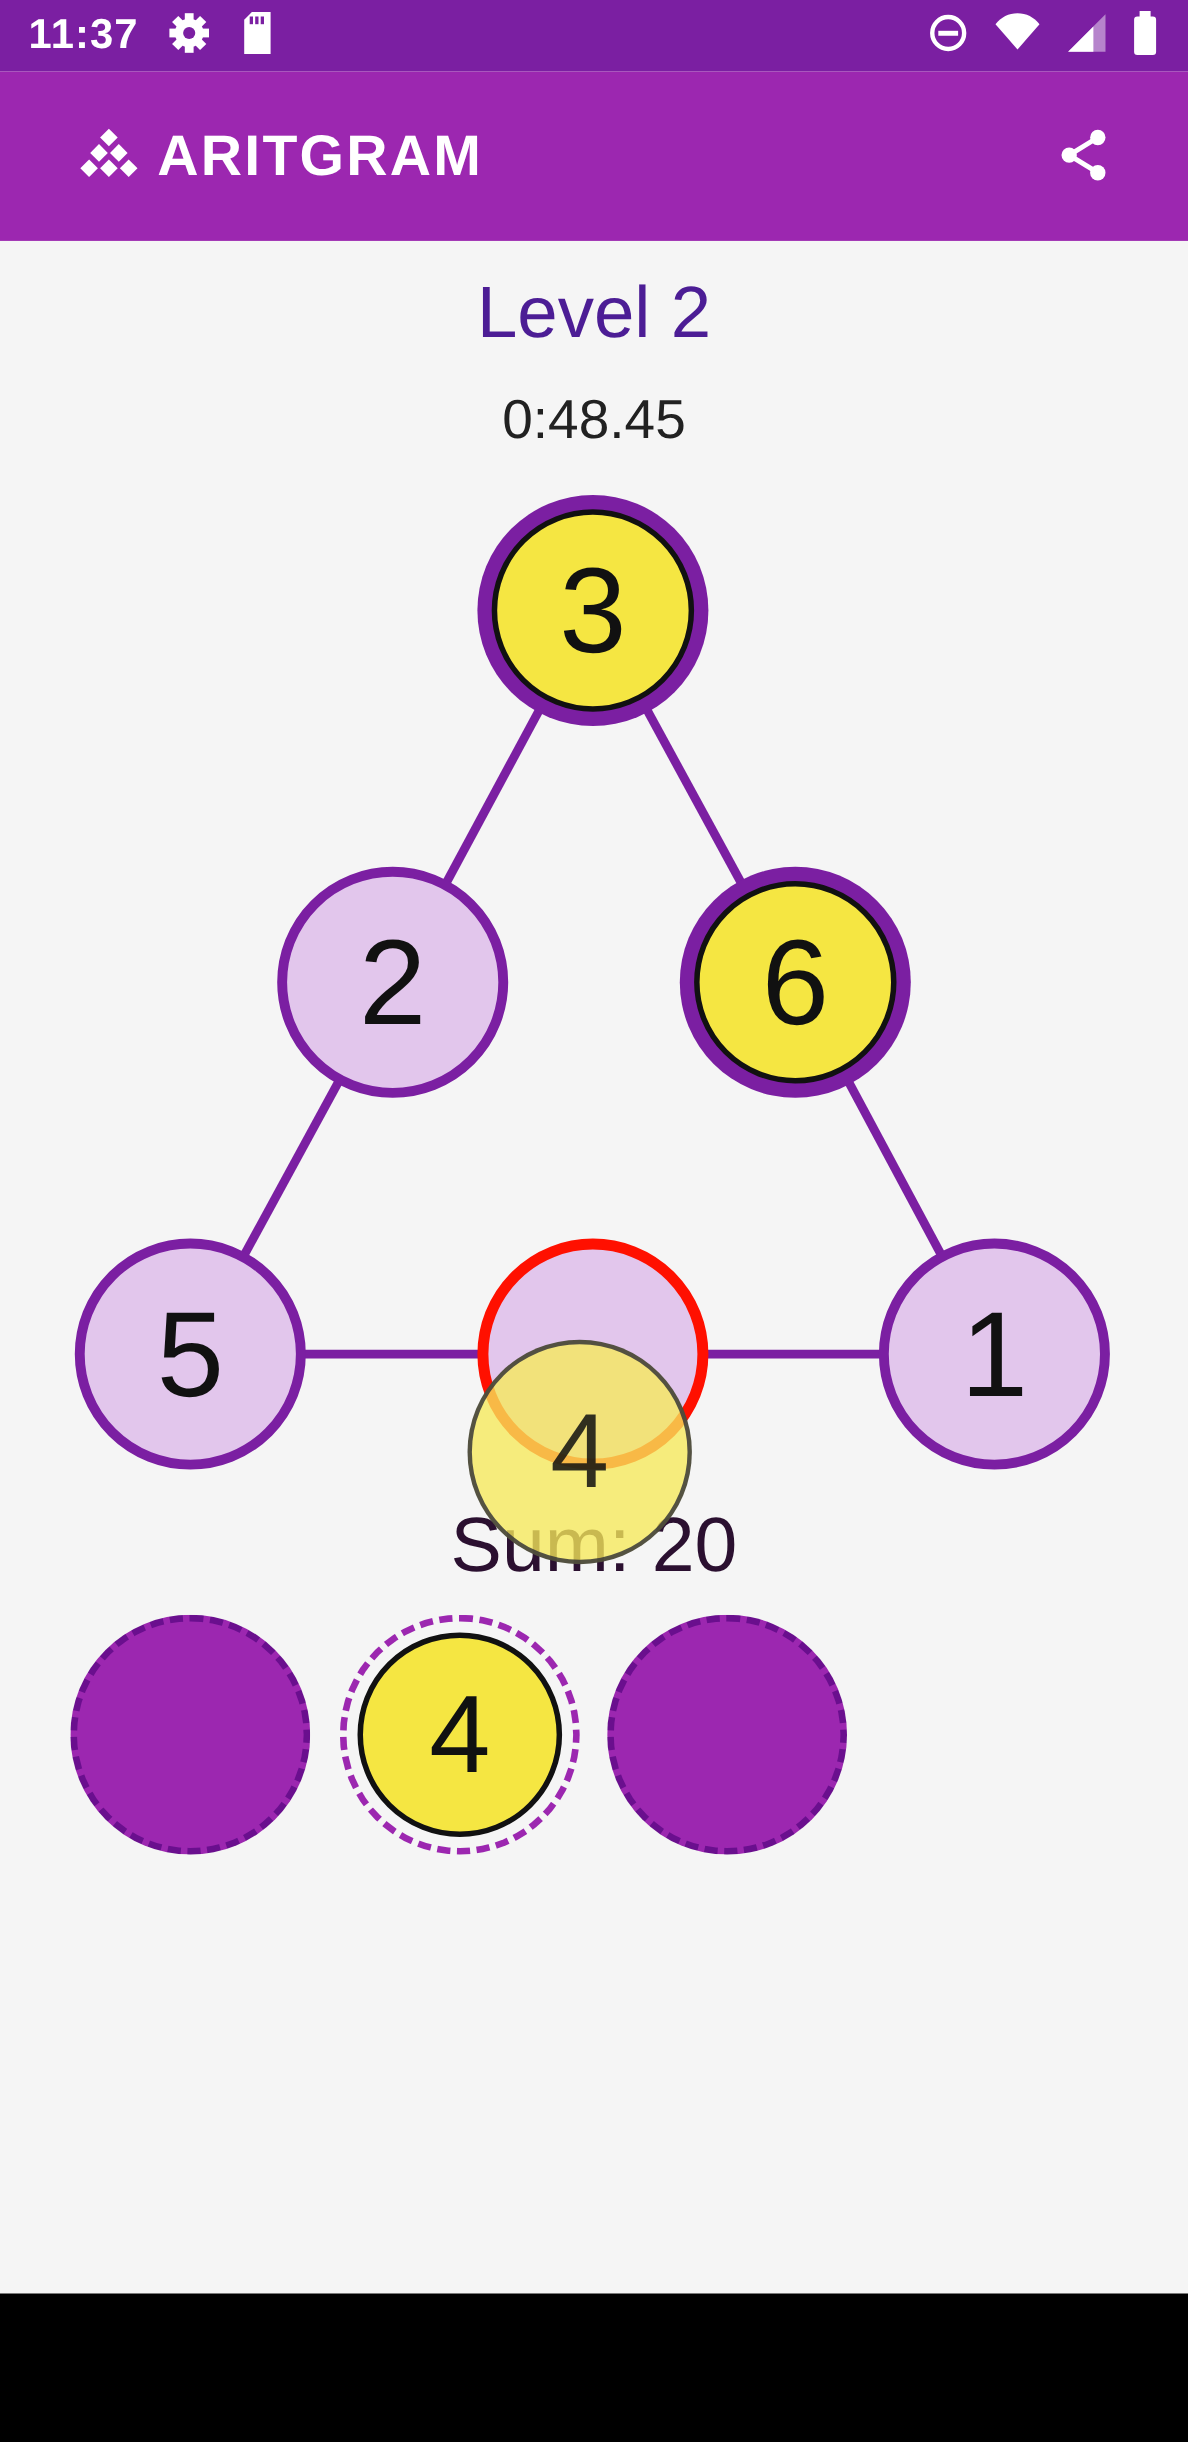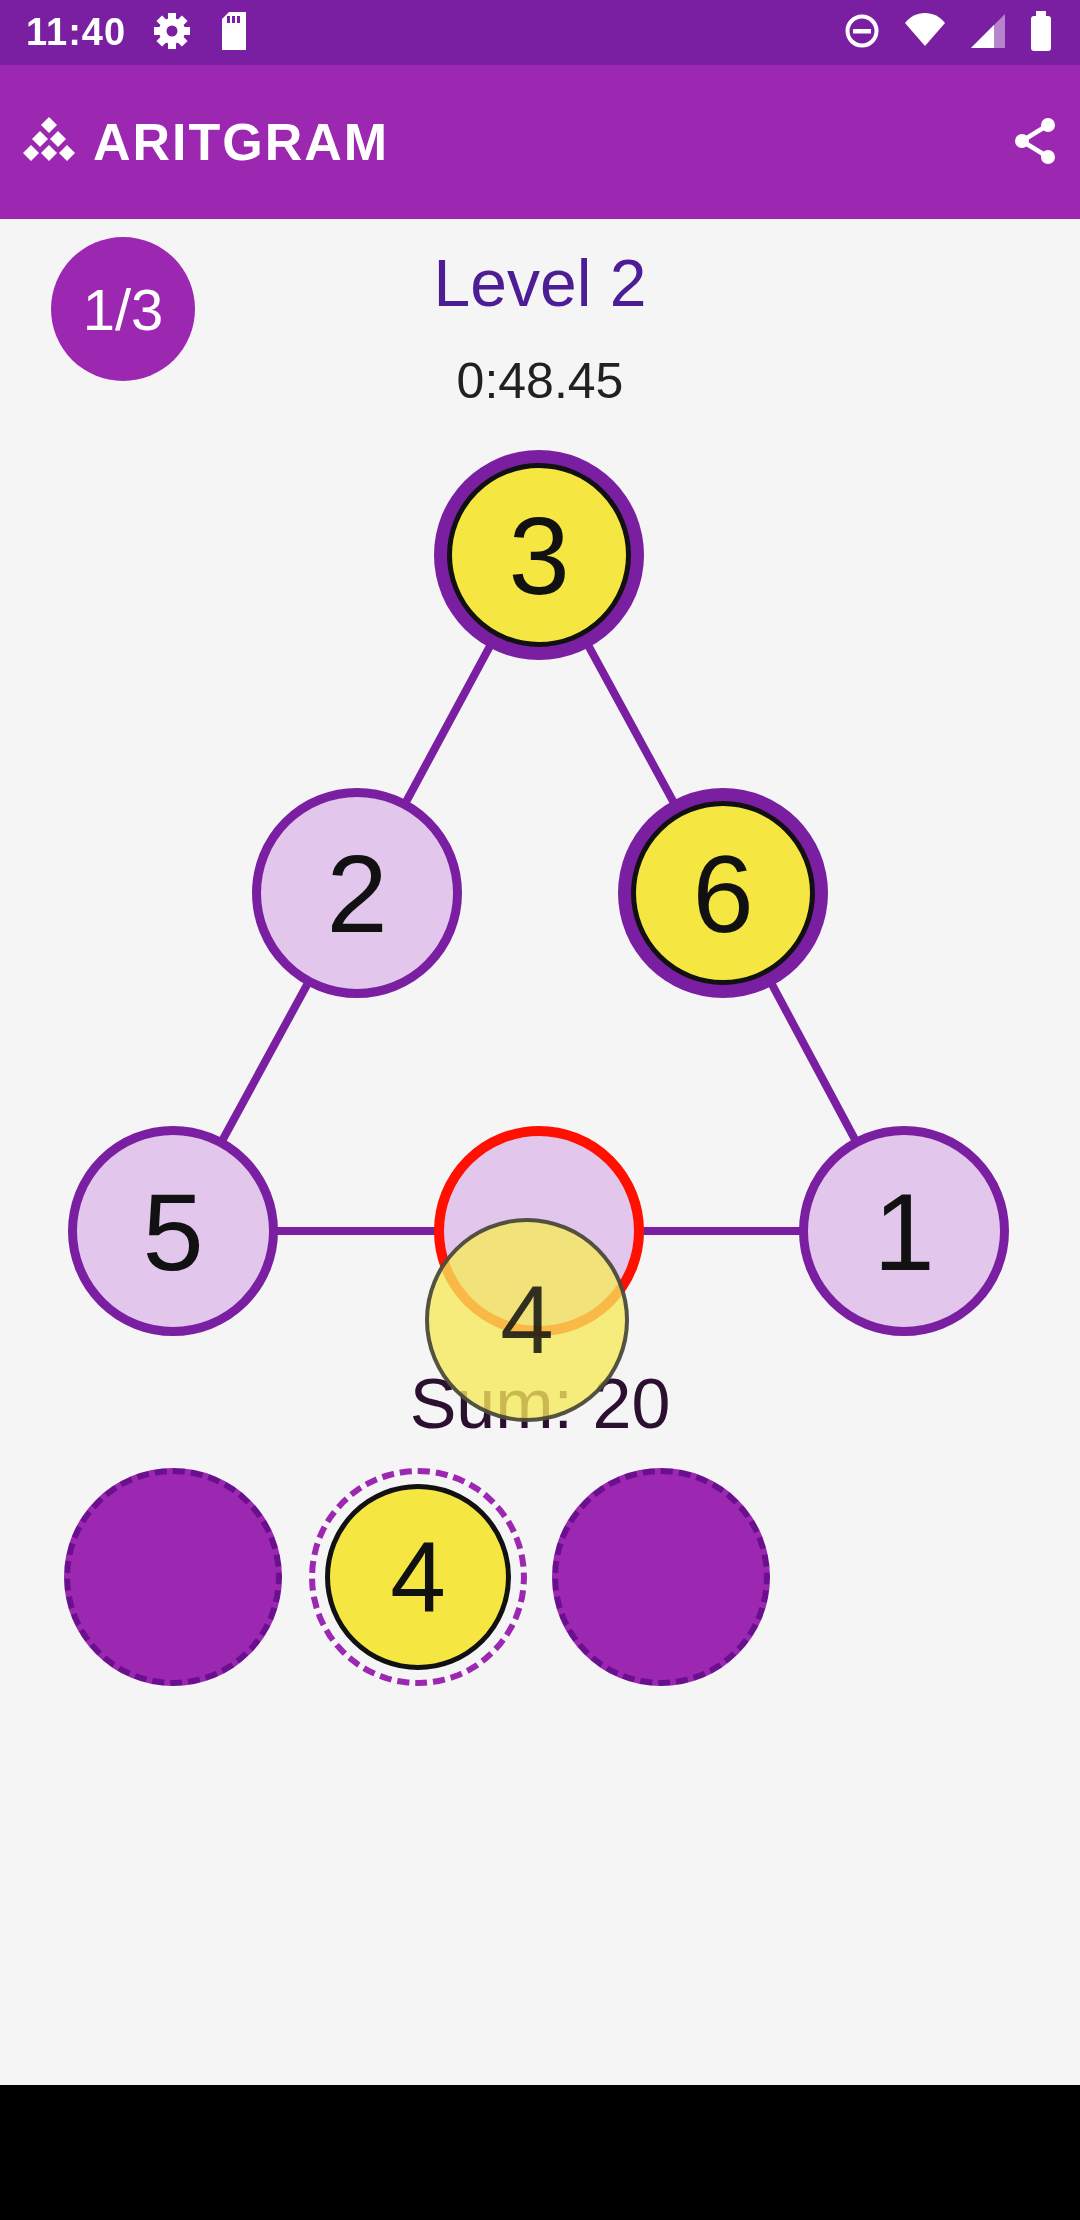--- a/index.html
+++ b/index.html
@@ -13,21 +13,21 @@
     display:flex;justify-content:space-between;align-items:center;
     padding:0 26px;box-sizing:border-box;color:#fff;z-index:20;
   }
   .sb-left{display:flex;align-items:center;gap:26px;}
   .sb-right{display:flex;align-items:center;gap:20px;}
   .sb-time{font-size:38px;font-weight:700;letter-spacing:1px;}
   
   .app-bar{
     position:absolute;top:65px;left:0;width:100%;height:154px;background:#9C27B0;
     display:flex;justify-content:space-between;align-items:center;
-    padding:0 19px;box-sizing:border-box;z-index:20;
+    padding:0 69px;box-sizing:border-box;z-index:20;
   }
   .logo{display:flex;align-items:center;gap:14px;}
   .logo-text{color:#fff;font-size:52px;font-weight:800;letter-spacing:2px;}
   .share-btn{background:none;border:none;padding:0;cursor:pointer;}
   
   .progress-badge{
     position:absolute;left:51px;top:237px;width:144px;height:144px;border-radius:50%;
     background:#9C27B0;color:#fff;font-size:58px;display:flex;align-items:center;
     justify-content:center;z-index:5;
   }
@@ -99,21 +99,21 @@
     background:#8f8f8f;cursor:pointer;
   }
 </style>
 </head>
 <body>
 
 <div class="screen">
 
   <div class="status-bar">
     <div class="sb-left">
-      <span class="sb-time">11:40</span>
+      <span class="sb-time">11:37</span>
       <span>
         <svg width="40" height="40" viewBox="0 0 40 40">
           <g fill="#fff">
             <rect x="16" y="2" width="8" height="36"></rect>
             <rect x="16" y="2" width="8" height="36" transform="rotate(45 20 20)"></rect>
             <rect x="16" y="2" width="8" height="36" transform="rotate(90 20 20)"></rect>
             <rect x="16" y="2" width="8" height="36" transform="rotate(135 20 20)"></rect>
             <circle cx="20" cy="20" r="13"></circle>
           </g>
           <circle cx="20" cy="20" r="5.5" fill="#7B1FA2"></circle>
@@ -183,21 +183,20 @@
           <g fill="#fff">
             <circle cx="39" cy="10" r="7"></circle>
             <circle cx="13" cy="26" r="7"></circle>
             <circle cx="39" cy="42" r="7"></circle>
           </g>
         </svg>
       </span>
     </button>
   </div>
 
-  <div class="progress-badge">1/3</div>
   <div class="level-title">Level 2</div>
   <div class="timer">0:48.45</div>
 
   <svg class="edges" width="1080" height="2220" viewBox="0 0 1080 2220">
     <g stroke="#7B1FA2" stroke-width="8">
       <line x1="539" y1="555" x2="357" y2="893"></line>
       <line x1="539" y1="555" x2="723" y2="893"></line>
       <line x1="357" y1="893" x2="173" y2="1231"></line>
       <line x1="723" y1="893" x2="904" y2="1231"></line>
       <line x1="173" y1="1231" x2="904" y2="1231"></line>

